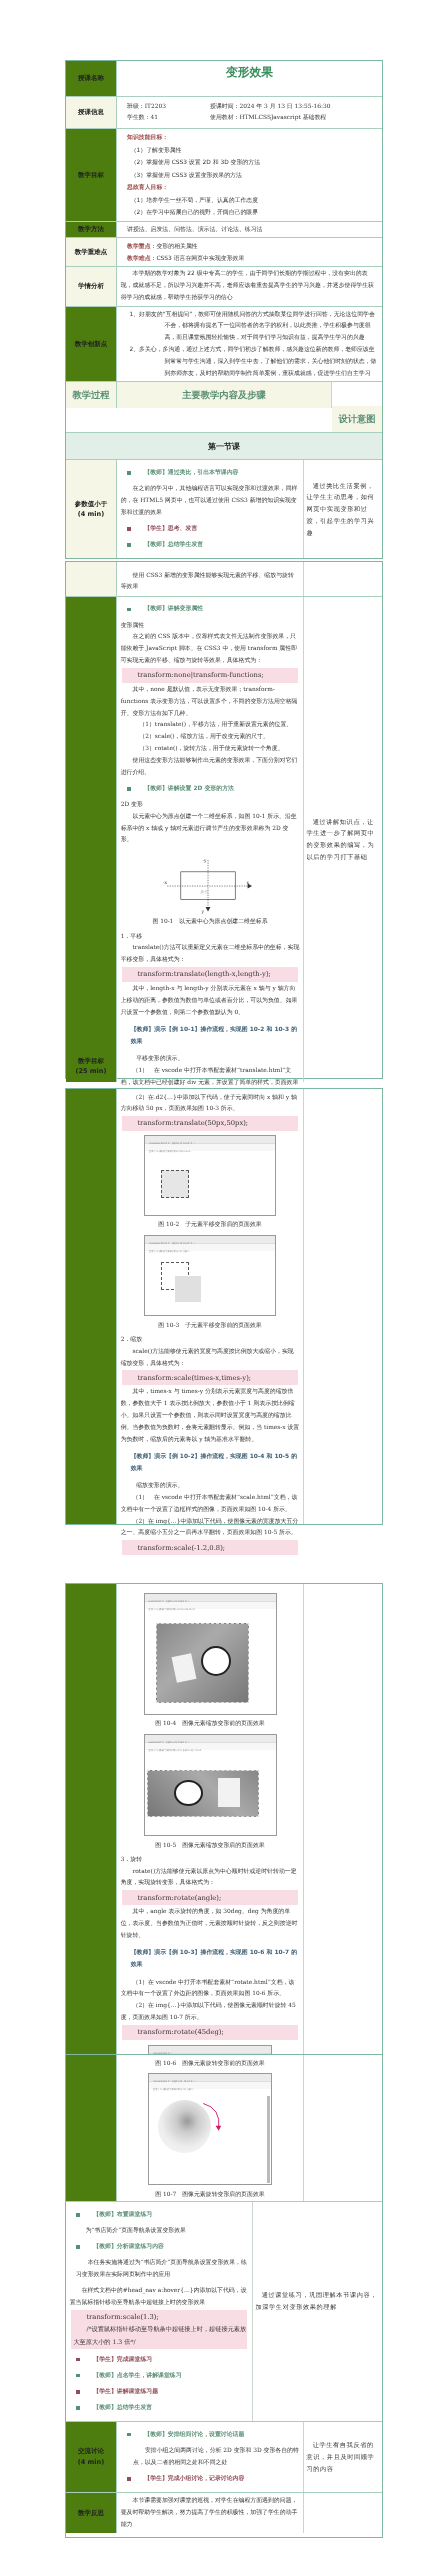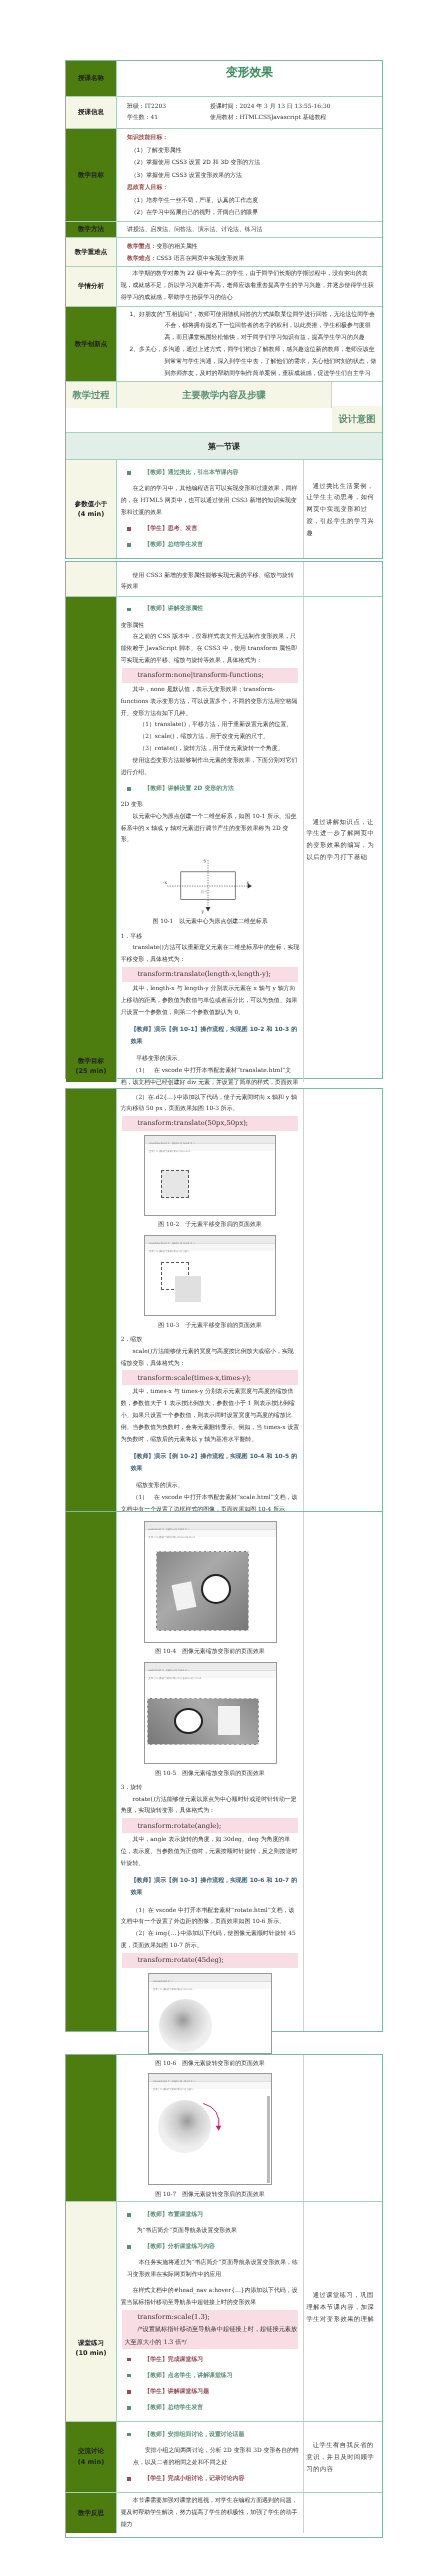--- a/index.html
+++ b/index.html
@@ -203,21 +203,21 @@
       <div class="demo">【教师】演示【例 10-2】操作流程，实现图 10-4 和 10-5 的效果</div>
       <div class="para" style="padding-left:3.7px;">缩放变形的演示。</div>
       <div class="para">（1）　在 vscode 中打开本书配套素材“scale.html”文档，该文档中有一个设置了边框样式的图像，页面效果如图 10-4 所示。</div>
       <div class="para">（2）在 img{…}中添加以下代码，使图像元素的宽度放大五分之一、高度缩小五分之一后再水平翻转，页面效果如图 10-5 所示。</div>
       <div class="code">transform:scale(-1.2,0.8);</div>
     </div>
     <div class="side"></div>
   </div>
 </div>
 
-<div class="page" style="top:1511px; height:521px;">
+<div class="page" style="top:1583px; height:521px;">
   <div class="row" style="height:519px;">
     <div class="lbl g"></div>
     <div class="mid" style="padding-top:5px;">
       <div class="fig" style="width:133px; height:122px;">
         <div class="browser-bar"><span>scale.html</span> ✕ &nbsp; <span>[例10-2] .html</span> ✕ +</div>
         <div class="url-bar">文件 | D:/案例与素材/项目10/scale.html</div>
         <div style="position:absolute; left:11.2px; top:29px; width:93px; height:80px; background:linear-gradient(135deg,#888 0%,#aaa 40%,#777 100%); border:0.6px dashed #ddd;">
           <div style="position:absolute; left:17.4px; top:31px; width:20px; height:26px; background:#f2f2f2; transform:rotate(-12deg);"></div>
           <div style="position:absolute; left:44px; top:22.4px; width:30px; height:30px; border-radius:50%; background:#fff; border:2.5px solid #222;"></div>
         </div>
@@ -263,24 +263,20 @@
             <path d="M5 4 Q 34 12 30 44" fill="none" stroke="#d0186a" stroke-width="1.5"></path>
             <polygon points="25,40 30,48 34,40" fill="#d0186a"></polygon>
           </svg>
         <div style="position:absolute; right:1.2px; top:22px; width:3.1px; height:87px; background:#bbb;"></div>
       </div>
       <div class="cap">图 10-7　图像元素旋转变形后的页面效果</div>
     </div>
     <div class="side"></div>
   </div>
   <div class="row">
-    <div class="lbl y" style="justify-content:flex-end; padding-bottom:62px;">
-      <span>课堂练习</span>
-      <span>(10 min)</span>
-    </div>
     <div class="mid">
       <div class="bullet t">
           <span class="sq"></span>
           <span>【教师】布置课堂练习</span>
         </div>
       <div style="padding-left:16px;">为“书店简介”页面导航条设置变形效果</div>
       <div class="bullet t">
           <span class="sq"></span>
           <span>【教师】分析课堂练习内容</span>
         </div>

